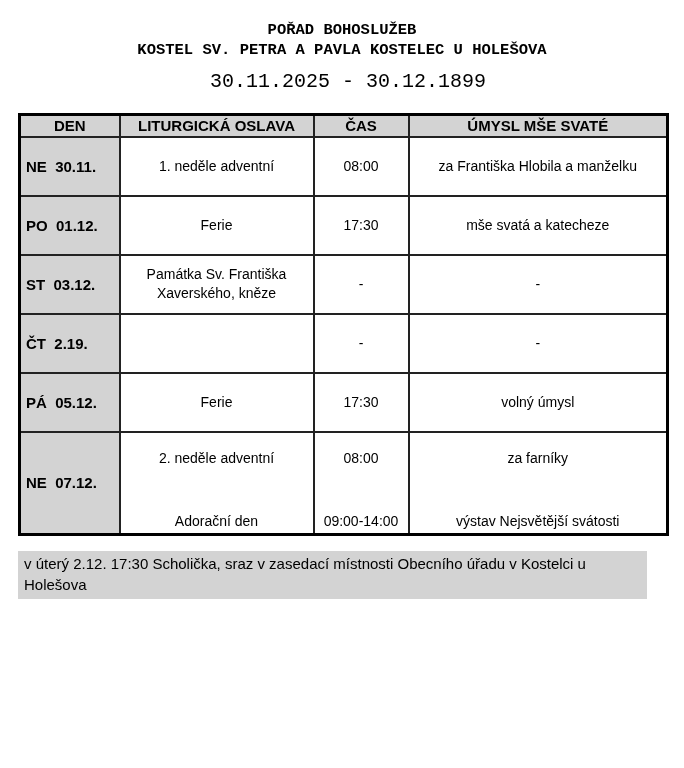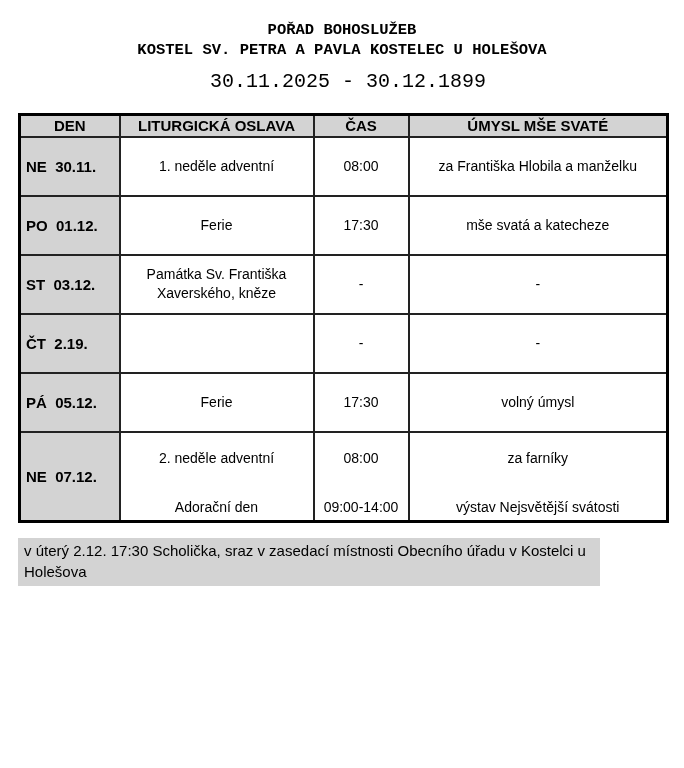--- a/index.html
+++ b/index.html
@@ -59,27 +59,27 @@
     padding-left: 5px;
     white-space: pre;
   }
   .schedule td.celebration { padding: 0 14px; line-height: 19px; }
   .schedule tr.row-tall td { height: 90px; }
   .dual-wrap {
     display: flex;
     flex-direction: column;
     justify-content: space-between;
     align-items: center;
-    height: 86px;
+    height: 100px;
     padding: 17px 0 3px 0;
   }
   .dual-wrap span { display: block; line-height: 17px; }
 
   .footer-note {
-    width: 582px;
+    width: 629px;
     margin: 15px 0 0 18px;
     background: #d3d3d3;
     font-size: 15px;
     line-height: 21px;
     padding: 2px 6px 4px 6px;
     text-align: left;
   }
 </style>
 </head>
 <body>

